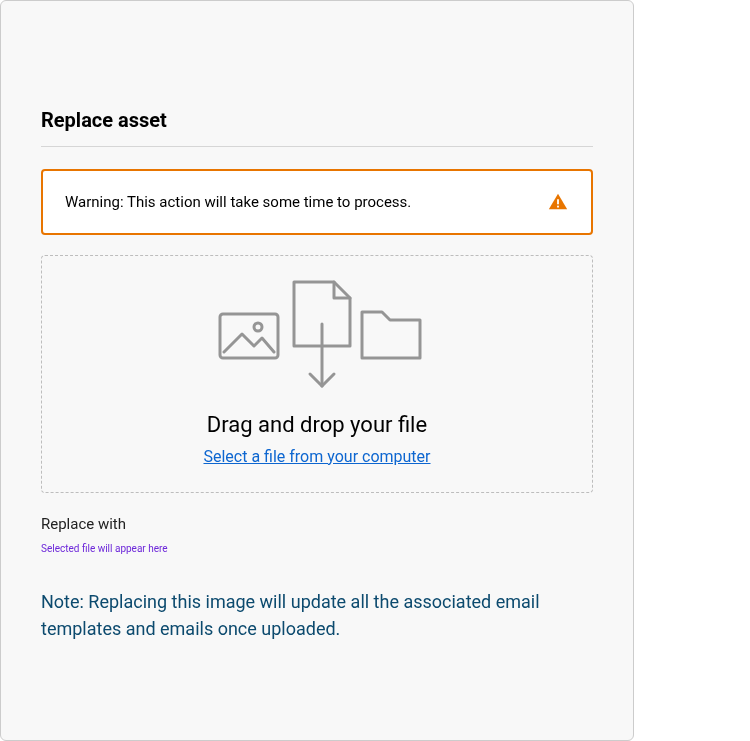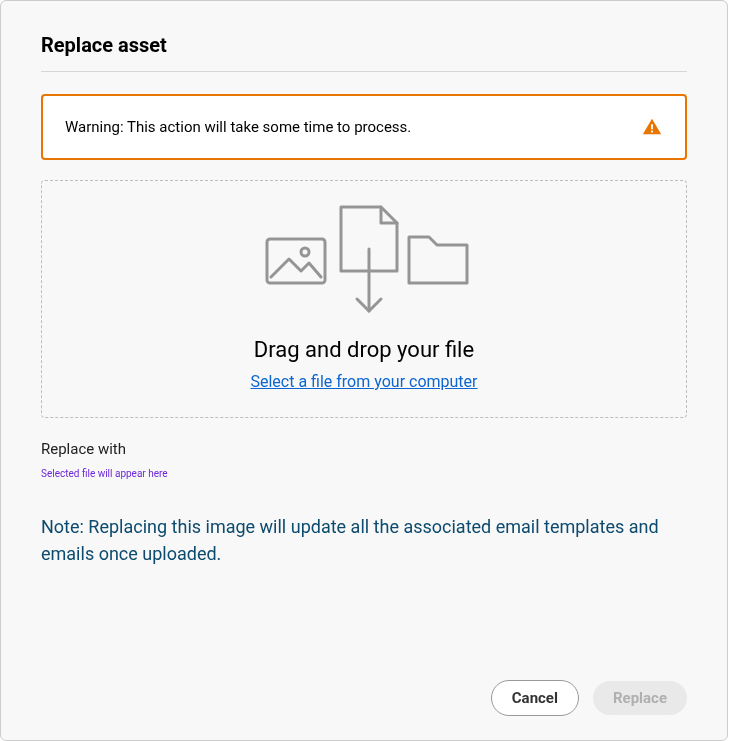--- a/index.html
+++ b/index.html
@@ -7,29 +7,30 @@
       margin: 0;
       padding: 0;
     }
     body {
       font-family: -apple-system, BlinkMacSystemFont, "Segoe UI", Roboto, Helvetica, Arial, sans-serif;
       background: #fff;
       width: 750px;
       height: 741px;
     }
     .dialog {
-      width: 728px;
+      width: 634px;
       height: 741px;
       border: 1px solid #ccc;
       border-radius: 6px;
       background: #f8f8f8;
       padding: 32px 40px 24px 40px;
       display: flex;
       flex-direction: column;
       position: relative;
+      justify-content: center;
     }
     .dialog-title {
       font-size: 20px;
       font-weight: 700;
       color: #000;
       padding-bottom: 14px;
       border-bottom: 1px solid #d6d6d6;
       margin-bottom: 22px;
     }
     .warning-box {
@@ -172,18 +173,14 @@
     </div>
     <div class="drop-title">Drag and drop your file</div>
     <a class="drop-link">Select a file from your computer</a>
   </div>
 
   <div class="replace-with-label">Replace with</div>
   <div class="selected-file-placeholder">Selected file will appear here</div>
 
   <div class="note-text">Note: Replacing this image will update all the associated email templates and emails once uploaded.</div>
 
-  <div class="button-row">
-    <button class="btn btn-cancel">Cancel</button>
-    <button class="btn btn-replace" disabled="">Replace</button>
-  </div>
 
 </div>
 
 </body></html>

